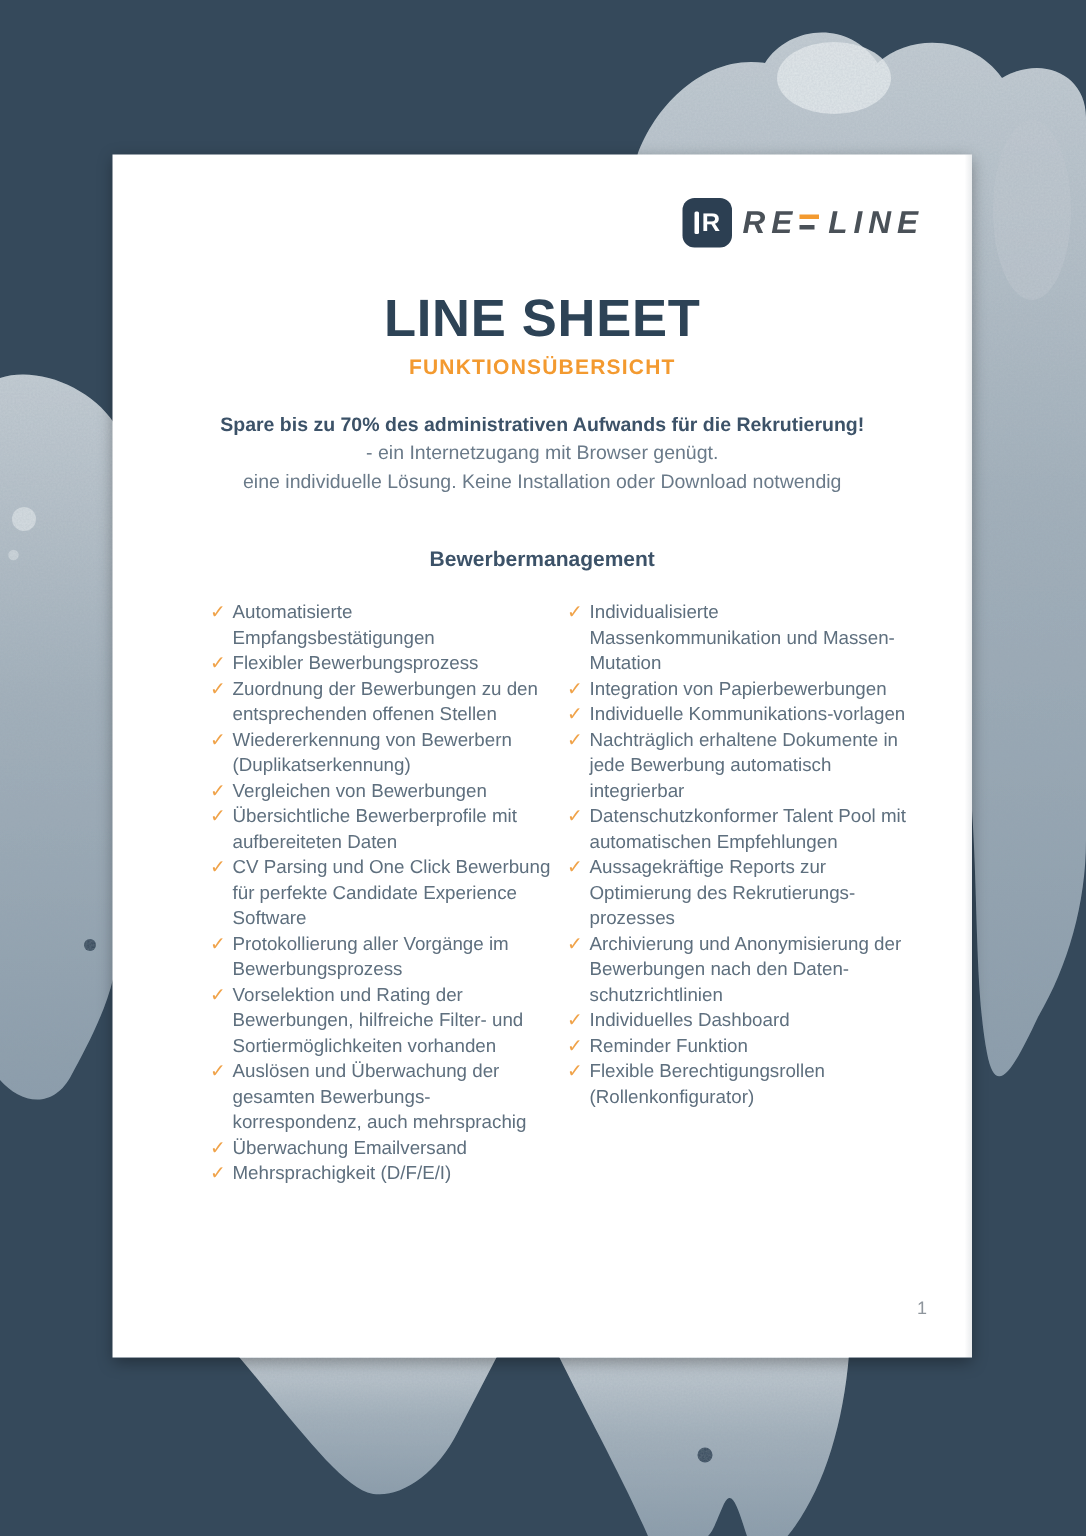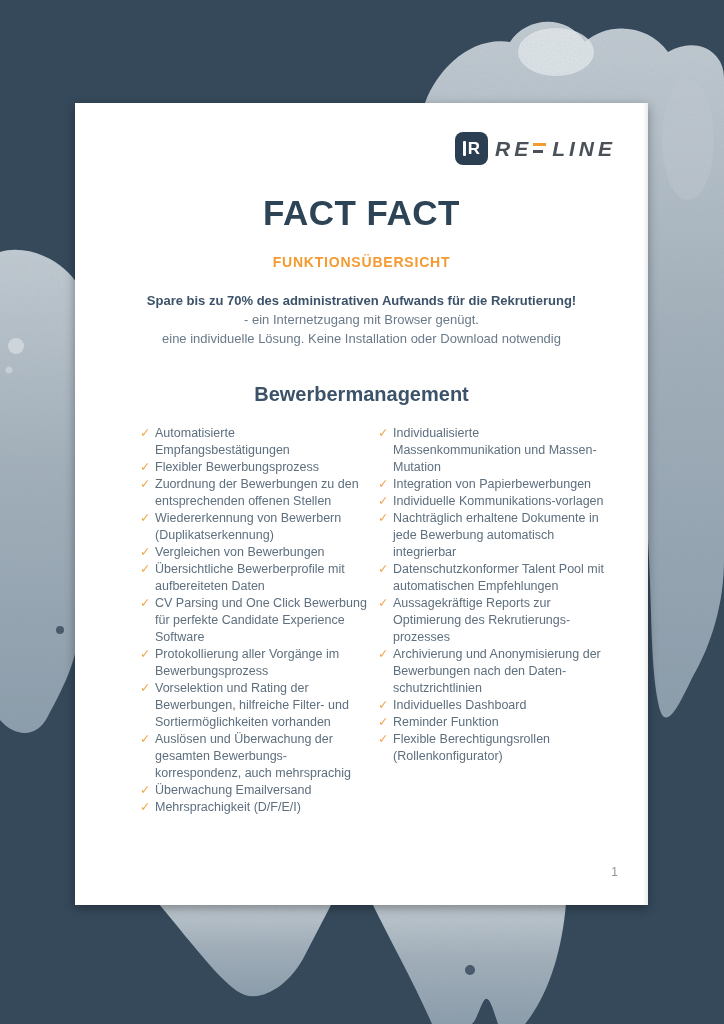--- a/index.html
+++ b/index.html
@@ -28,31 +28,31 @@
   }
   .logo-f{position:relative;display:inline-block;width:14px;height:16px;margin:0 5px 0 1px;}
   .logo-f::before{content:"";position:absolute;left:0;top:2px;width:13px;height:3px;background:#f39a30;}
   .logo-f::after{content:"";position:absolute;left:0;top:9px;width:10px;height:3px;background:#4a5158;}
   
   h1{
     margin:92px 0 0 0;text-align:center;
     font-size:35px;font-weight:800;letter-spacing:.5px;color:#2d4356;line-height:1.05;
   }
   h2{
-    margin:23px 0 0 0;text-align:center;
+    margin:5px 0 0 0;text-align:center;
     font-size:14px;font-weight:800;letter-spacing:.8px;color:#f39a30;line-height:1.1;
   }
   .intro-highlight{
     margin:21px 40px 0 40px;text-align:center;
     font-size:13px;font-weight:700;color:#3c5268;line-height:19px;
   }
   .intro-lines{margin:0 30px;text-align:center;font-size:13px;color:#6a7a89;line-height:19px;}
   h3{
     margin:34px 0 0 0;text-align:center;
-    font-size:20px;font-weight:800;color:#3c5268;line-height:1.2;
+    font-size:14px;font-weight:800;color:#3c5268;line-height:1.2;
   }
   
   .columns{display:flex;margin:19px 0 0 65px;}
   .col{
     list-style:none;margin:0;padding:0;
     font-size:12.5px;color:#5e6f7e;line-height:17px;
   }
   .col-left{width:238px;}
   .col-right{width:232px;}
   .col li{display:flex;align-items:flex-start;}
@@ -138,21 +138,21 @@
         <span class="mono-bar"></span>
         <span class="mono-r">R</span>
       </span>
       <span class="logo-text">
         <span>RE</span>
           <span class="logo-f"></span>
           <span>LINE</span>
       </span>
     </div>
 
-    <h1>FACT FACT</h1>
+    <h1>LINE SHEET</h1>
     <h2>FUNKTIONSÜBERSICHT</h2>
 
     <p class="intro-highlight">Spare bis zu 70% des administrativen Aufwands für die Rekrutierung!</p>
     <div class="intro-lines">
       <div>- ein Internetzugang mit Browser genügt.</div>
       <div>eine individuelle Lösung. Keine Installation oder Download notwendig</div>
     </div>
 
     <h3>Bewerbermanagement</h3>
 

